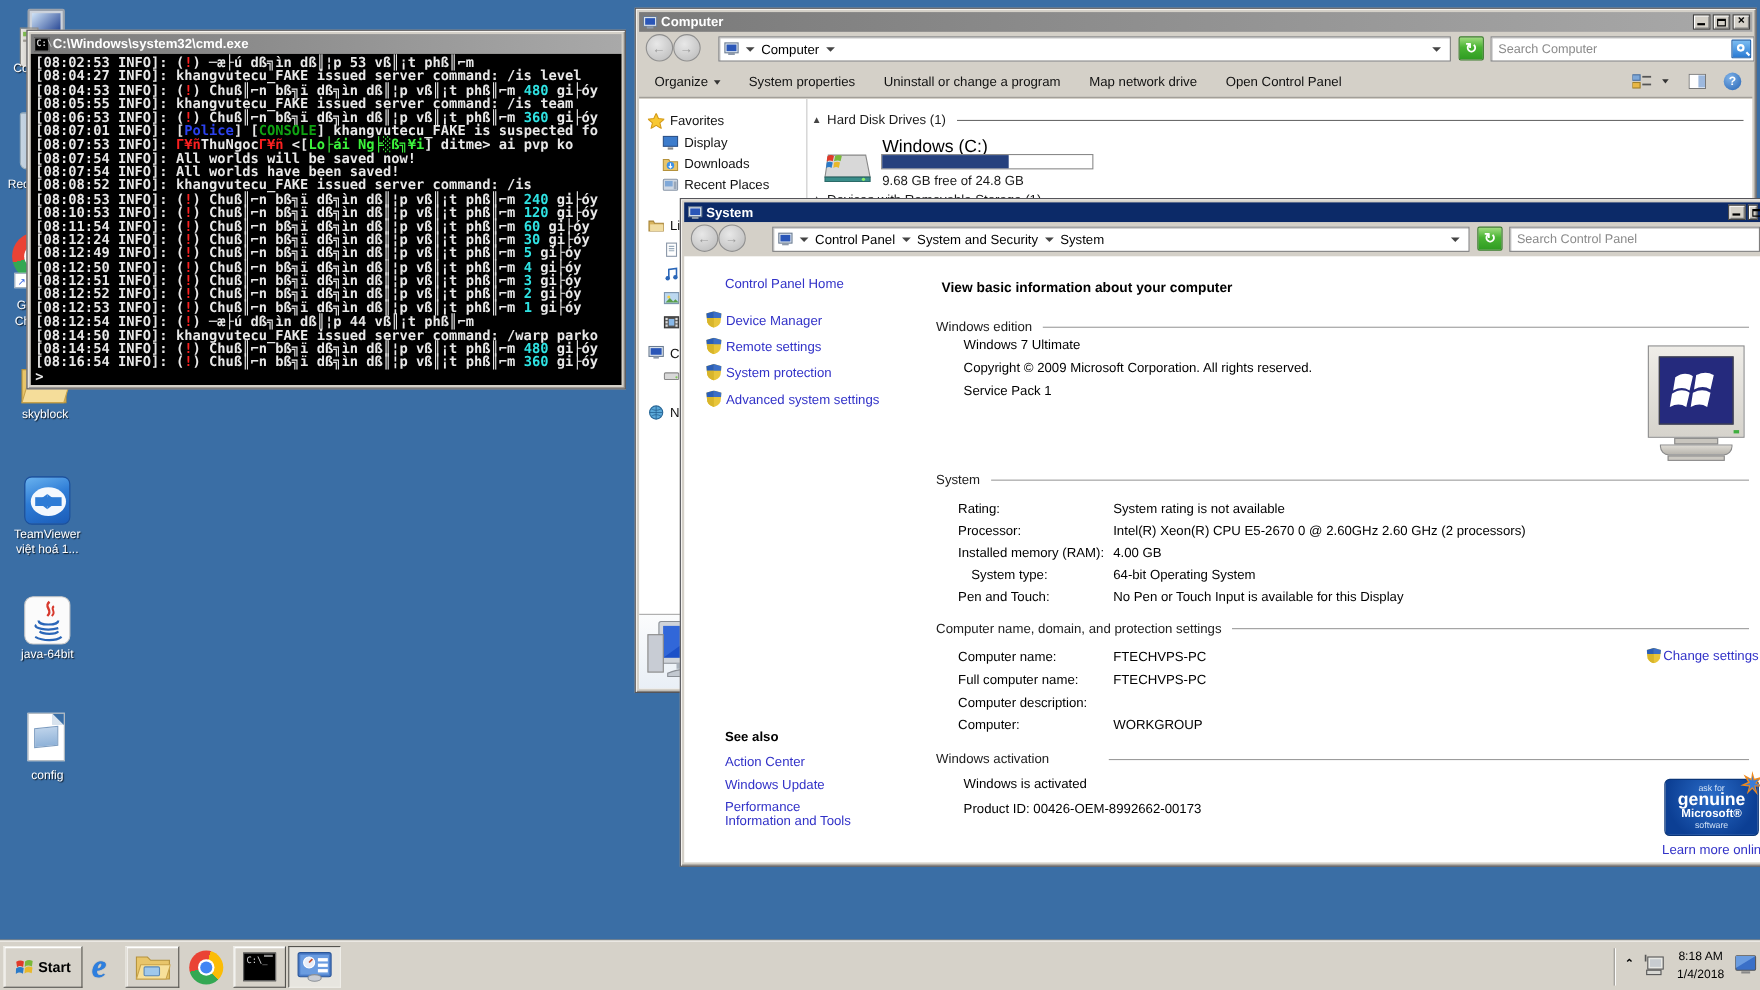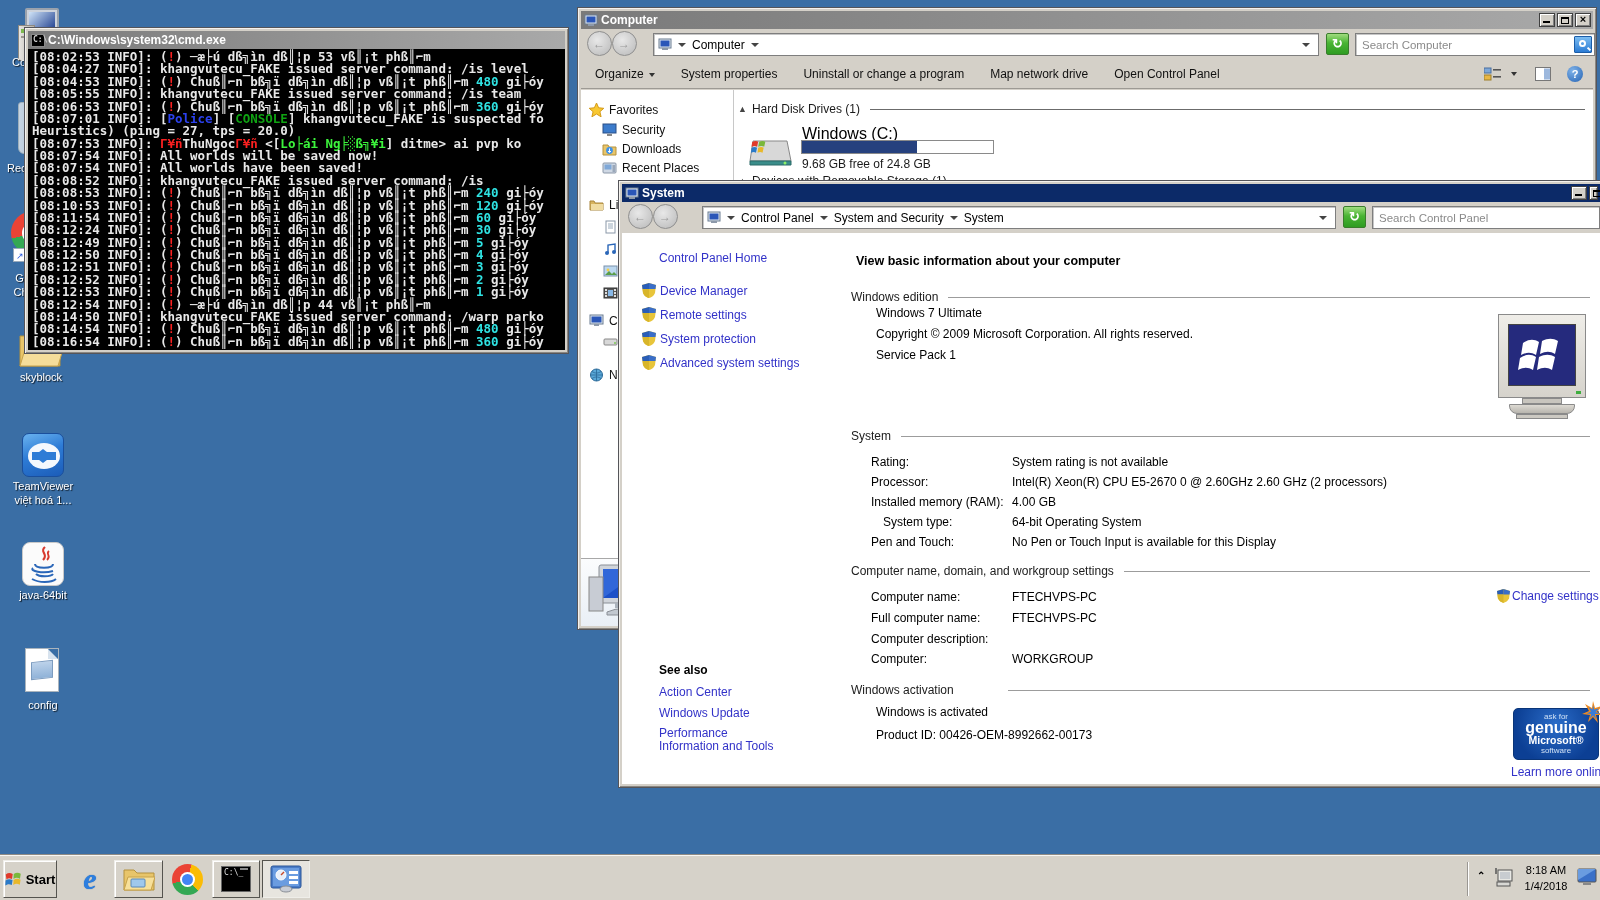--- a/index.html
+++ b/index.html
@@ -142,21 +142,20 @@
       <div class="ttl-ico" style="background:#000;border:1px solid #888;color:#ccc;font-size:8px;line-height:10px;padding-left:1px;font-family:'DejaVu Sans Mono',monospace;">C:\</div>
       <span>C:\Windows\system32\cmd.exe</span>
     </div>
     <div id="console">
         <div class="cline"><span class="c-w">[08:02:53 INFO]: (</span><span class="c-r">!</span><span class="c-w">) ─æ├ú dß╗ìn dß║¦p 53 vß║¡t phß║⌐m</span></div>
         <div class="cline"><span class="c-w">[08:04:27 INFO]: khangvutecu_FAKE issued server command: /is level</span></div>
         <div class="cline"><span class="c-w">[08:04:53 INFO]: (</span><span class="c-r">!</span><span class="c-w">) Chuß║⌐n bß╗ï dß╗ìn dß║¦p vß║¡t phß║⌐m </span><span class="c-c">480</span><span class="c-w"> gi├óy</span></div>
         <div class="cline"><span class="c-w">[08:05:55 INFO]: khangvutecu_FAKE issued server command: /is team</span></div>
         <div class="cline"><span class="c-w">[08:06:53 INFO]: (</span><span class="c-r">!</span><span class="c-w">) Chuß║⌐n bß╗ï dß╗ìn dß║¦p vß║¡t phß║⌐m </span><span class="c-c">360</span><span class="c-w"> gi├óy</span></div>
         <div class="cline"><span class="c-w">[08:07:01 INFO]: [</span><span class="c-b">Police</span><span class="c-w">] [</span><span class="c-g">CONSOLE</span><span class="c-w">] khangvutecu_FAKE is suspected fo</span></div>
-        <div class="cline"><span class="c-w">Heuristics) (ping = 27, tps = 20.0)</span></div>
         <div class="cline"><span class="c-w">[08:07:53 INFO]: </span><span class="c-r">Γ¥ñ</span><span class="c-w">ThuNgoc</span><span class="c-r">Γ¥ñ</span><span class="c-w"> &lt;[</span><span class="c-l">Lo├ái Ng╞░ß╗¥i</span><span class="c-w">] ditme&gt; ai pvp ko</span></div>
         <div class="cline"><span class="c-w">[08:07:54 INFO]: All worlds will be saved now!</span></div>
         <div class="cline"><span class="c-w">[08:07:54 INFO]: All worlds have been saved!</span></div>
         <div class="cline"><span class="c-w">[08:08:52 INFO]: khangvutecu_FAKE issued server command: /is</span></div>
         <div class="cline"><span class="c-w">[08:08:53 INFO]: (</span><span class="c-r">!</span><span class="c-w">) Chuß║⌐n bß╗ï dß╗ìn dß║¦p vß║¡t phß║⌐m </span><span class="c-c">240</span><span class="c-w"> gi├óy</span></div>
         <div class="cline"><span class="c-w">[08:10:53 INFO]: (</span><span class="c-r">!</span><span class="c-w">) Chuß║⌐n bß╗ï dß╗ìn dß║¦p vß║¡t phß║⌐m </span><span class="c-c">120</span><span class="c-w"> gi├óy</span></div>
         <div class="cline"><span class="c-w">[08:11:54 INFO]: (</span><span class="c-r">!</span><span class="c-w">) Chuß║⌐n bß╗ï dß╗ìn dß║¦p vß║¡t phß║⌐m </span><span class="c-c">60</span><span class="c-w"> gi├óy</span></div>
         <div class="cline"><span class="c-w">[08:12:24 INFO]: (</span><span class="c-r">!</span><span class="c-w">) Chuß║⌐n bß╗ï dß╗ìn dß║¦p vß║¡t phß║⌐m </span><span class="c-c">30</span><span class="c-w"> gi├óy</span></div>
         <div class="cline"><span class="c-w">[08:12:49 INFO]: (</span><span class="c-r">!</span><span class="c-w">) Chuß║⌐n bß╗ï dß╗ìn dß║¦p vß║¡t phß║⌐m </span><span class="c-c">5</span><span class="c-w"> gi├óy</span></div>
         <div class="cline"><span class="c-w">[08:12:50 INFO]: (</span><span class="c-r">!</span><span class="c-w">) Chuß║⌐n bß╗ï dß╗ìn dß║¦p vß║¡t phß║⌐m </span><span class="c-c">4</span><span class="c-w"> gi├óy</span></div>
@@ -246,21 +245,21 @@
           <svg class="npi-ico" viewBox="0 0 15 14">
             <path d="M7.5 0 L9.6 4.8 L14.8 5.3 L10.9 8.7 L12.1 13.8 L7.5 11 L2.9 13.8 L4.1 8.7 L0.2 5.3 L5.4 4.8 Z" fill="#f8c832" stroke="#d49a18"></path>
           </svg>
           <span>Favorites</span>
         </div>
       <div class="navpane-item" style="left:21px;top:33px;">
           <svg class="npi-ico" viewBox="0 0 15 14">
             <rect x="1" y="1" width="13" height="9" fill="#3c7ccc" stroke="#2a4f86"></rect>
             <rect x="5" y="11" width="5" height="2" fill="#888"></rect>
           </svg>
-          <span>Security</span>
+          <span>Display</span>
         </div>
       <div class="navpane-item" style="left:21px;top:52px;justify-content:space-between;">
           <svg class="npi-ico" viewBox="0 0 15 14">
             <path d="M1 3 L6 3 L7 5 L14 5 L14 13 L1 13 Z" fill="#e8c56a" stroke="#b5923c"></path>
             <circle cx="7.5" cy="8.5" r="3.4" fill="#3f92e8"></circle>
             <path d="M7.5 6.5 L7.5 10 M6 9 L7.5 10.6 L9 9" stroke="#fff" stroke-width="1" fill="none"></path>
           </svg>
           <span>Downloads</span>
         </div>
       <div class="navpane-item" style="left:21px;top:71px;">
@@ -505,21 +504,21 @@
       <div class="sysrow-label" style="left:249px;top:242px;">Processor:</div>
       <div class="sysrow-val" style="left:390px;top:242px;">Intel(R) Xeon(R) CPU E5-2670 0 @ 2.60GHz   2.60 GHz  (2 processors)</div>
       <div class="sysrow-label" style="left:249px;top:262px;">Installed memory (RAM):</div>
       <div class="sysrow-val" style="left:390px;top:262px;">4.00 GB</div>
       <div class="sysrow-label" style="left:249px;top:282px;margin-left:12px;">System type:</div>
       <div class="sysrow-val" style="left:390px;top:282px;">64-bit Operating System</div>
       <div class="sysrow-label" style="left:249px;top:302px;">Pen and Touch:</div>
       <div class="sysrow-val" style="left:390px;top:302px;">No Pen or Touch Input is available for this Display</div>
 
       <div class="grp-head" style="left:229px;top:331px;right:10px;color:#202020;">
-        <span>Computer name, domain, and workgroup settings</span>
+        <span>Computer name, domain, and protection settings</span>
           <span class="grp-rule" style="border-color:#9c9c9c;"></span>
       </div>
       <div class="sysrow-label" style="left:249px;top:357px;">Computer name:</div>
       <div class="sysrow-val" style="left:390px;top:357px;">FTECHVPS-PC</div>
       <div class="abs" style="left:875px;top:356px;display:flex;align-items:center;">
         <svg class="shield" viewBox="0 0 14 15" style="margin-right:2px;width:13px;height:14px;">
             <path d="M7 0 L14 2 L13 10 C12 13 9 14.5 7 15 C5 14.5 2 13 1 10 L0 2 Z" fill="#e8c53a"></path>
             <path d="M7 0 L14 2 L13.5 6 L7 6 Z" fill="#3a6ec8"></path>
             <path d="M0 2 L7 0 L7 6 L0.5 6 Z" fill="#2a5eb8"></path>
             <path d="M0.5 6 L7 6 L7 15 C5 14.5 2 13 1 10 Z" fill="#d8b52a"></path>
@@ -547,21 +546,21 @@
         <svg width="22" height="22" viewBox="0 0 22 22" style="position:absolute;right:-6px;top:-8px;">
             <path d="M11 0 L13 7 L20 5 L15 11 L22 14 L14 14 L16 22 L11 16 L6 21 L8 14 L0 13 L7 10 L3 3 L10 7 Z" fill="#f08a1d"></path>
             <path d="M11 4 L12.2 8.5 L17 7.5 L13.5 11 L18 13 L12.8 13 L14 18 L11 14.5 L8 17.5 L9.2 13 L4.5 12.5 L9 10.5 L6.5 6 L10.5 8.5 Z" fill="#3a7cd8"></path>
           </svg>
       </div>
       <div class="abs syslink" style="left:889px;top:532px;">Learn more online.</div>
     </div>
   </div>
 
   <div id="taskbar">
-    <div class="tk-btn" style="left:3px;width:54px;">
+    <div class="tk-btn" style="left:3px;width:72px;">
       <svg width="18" height="16" viewBox="0 0 18 16" style="margin-right:3px;">
           <g transform="rotate(-3 9 8)">
             <path d="M1 3 C3.5 1.5 5.5 1.5 8 3 L7 8 C4.5 6.5 3.5 6.5 1.5 8 Z" fill="#e03a2a"></path>
             <path d="M9 3 C11.5 1.5 13.5 1.5 16 3 L15 8 C12.5 6.5 10.5 6.5 8.5 8 Z" fill="#7ab83a"></path>
             <path d="M0.5 9 C3 7.5 5 7.5 7.5 9 L6.5 14 C4 12.5 3 12.5 0 14 Z" fill="#2a7ac8"></path>
             <path d="M8.5 9 C11 7.5 13 7.5 15.5 9 L14.5 14 C12 12.5 10 12.5 8 14 Z" fill="#e8b82a"></path>
           </g>
         </svg>
       <span style="font-weight:bold;font-size:13px;color:#000;">Start</span>
     </div>

